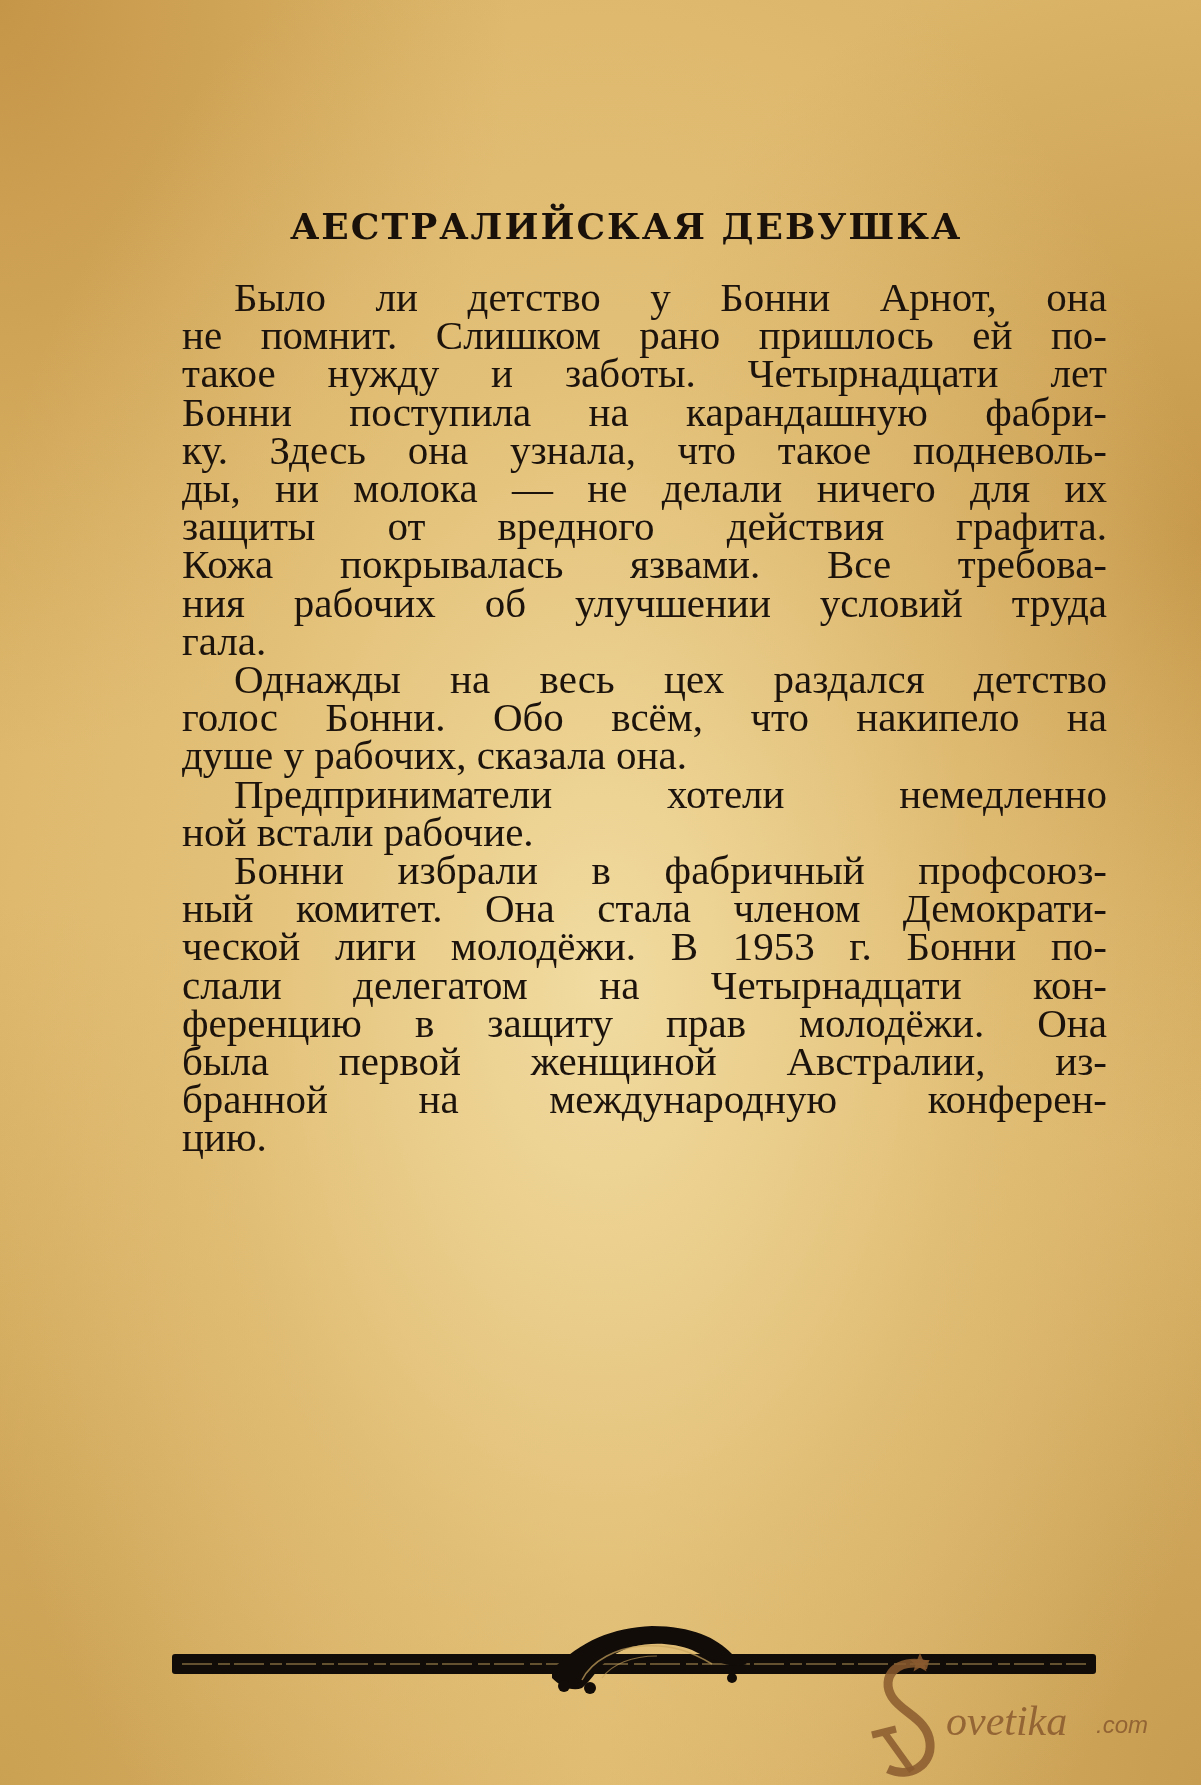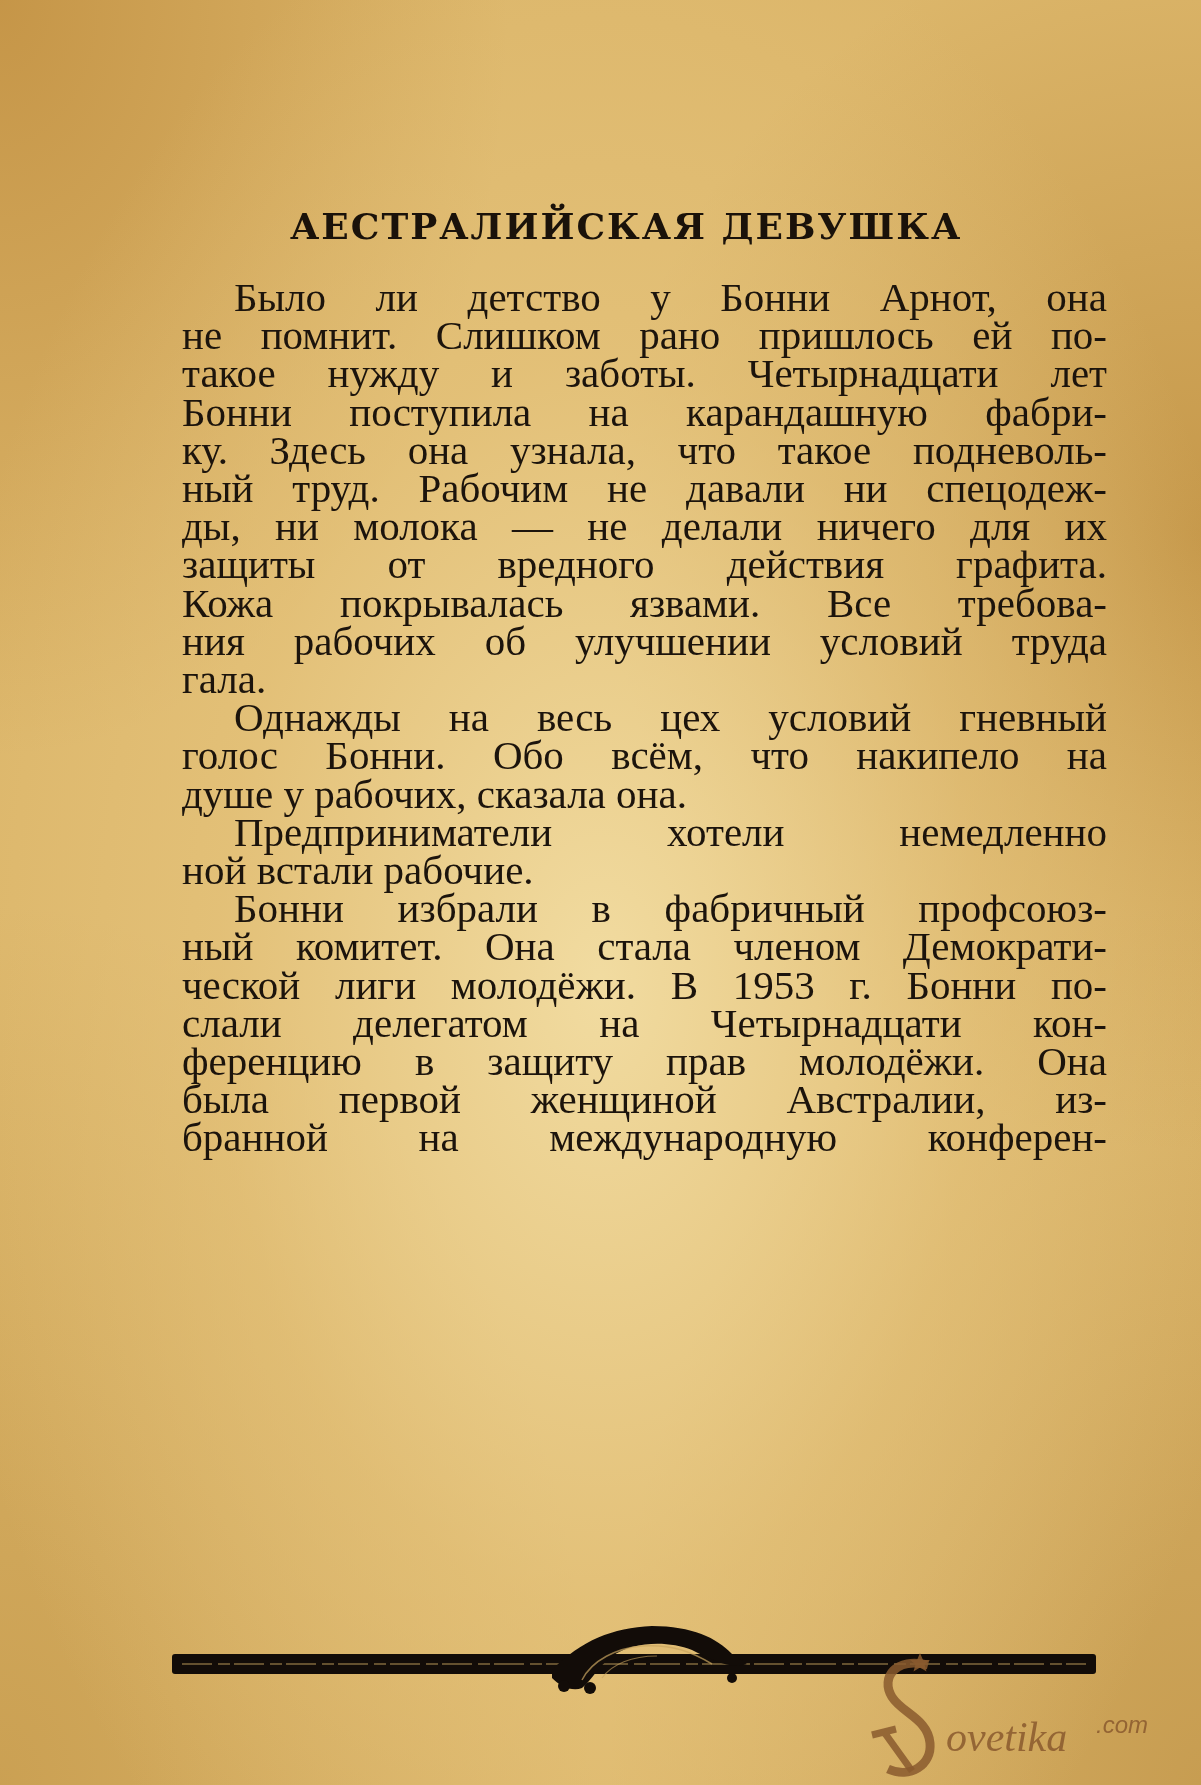--- a/index.html
+++ b/index.html
@@ -33,21 +33,21 @@
     .line.indent { padding-left: 52px; }
     .ornament {
       position: absolute; left: 172px; top: 1620px; width: 924px; height: 80px;
     }
     .watermark {
       position: absolute; left: 866px; top: 1653px; width: 330px; height: 132px;
     }
     .watermark .brand {
       position: absolute; left: 80px; top: 44px;
       font-family: "Liberation Serif", serif; font-style: italic;
-      font-size: 42px; color: #8a5a2e; opacity: 0.85; margin-top: 16px;
+      font-size: 42px; color: #8a5a2e; opacity: 0.85;
     }
     .watermark .tld {
       position: absolute; left: 230px; top: 58px;
       font-family: Liberation Sans, sans-serif; font-style: italic;
       font-size: 24px; color: #8a5a2e; opacity: 0.85;
     }
   </style>
 </head>
 <body>
 
@@ -55,41 +55,41 @@
 
   <div class="title">АЕСТРАЛИЙСКАЯ ДЕВУШКА</div>
 
   <div class="body-text">
 
     <span class="line indent">Было ли детство у Бонни Арнот, она</span>
     <span class="line">не помнит. Слишком рано пришлось ей по-</span>
     <span class="line">такое нужду и заботы. Четырнадцати лет</span>
     <span class="line">Бонни поступила на карандашную фабри-</span>
     <span class="line">ку. Здесь она узнала, что такое подневоль-</span>
-    <span class="line">ный труд. Рабочим не давали ни спецодеж-</span>
     <span class="line">ды, ни молока — не делали ничего для их</span>
     <span class="line">защиты от вредного действия графита.</span>
     <span class="line">Кожа покрывалась язвами. Все требова-</span>
     <span class="line">ния рабочих об улучшении условий труда</span>
     <span class="line last">гала.</span>
 
-    <span class="line indent">Однажды на весь цех условий гневный</span>
+    <span class="line indent">Однажды на весь цех раздался детство</span>
     <span class="line">голос Бонни. Обо всём, что накипело на</span>
     <span class="line last">душе у рабочих, сказала она.</span>
 
     <span class="line indent">Предприниматели хотели немедленно</span>
     <span class="line last">ной встали рабочие.</span>
 
     <span class="line indent">Бонни избрали в фабричный профсоюз-</span>
     <span class="line">ный комитет. Она стала членом Демократи-</span>
     <span class="line">ческой лиги молодёжи. В 1953 г. Бонни по-</span>
     <span class="line">слали делегатом на Четырнадцати кон-</span>
     <span class="line">ференцию в защиту прав молодёжи. Она</span>
     <span class="line">была первой женщиной Австралии, из-</span>
     <span class="line">бранной на международную конферен-</span>
+    <span class="line last">цию.</span>
   </div>
 
   <div class="ornament">
     <svg width="924" height="80" viewBox="0 0 924 80">
       <rect x="0" y="34" width="924" height="20" fill="#120c08" rx="3"></rect>
       <line x1="10" y1="44" x2="914" y2="44" stroke="#c9a560" stroke-width="1.5" stroke-dasharray="30 6 12 4" opacity="0.6"></line>
 
       <path d="M380 50 C 410 20, 440 8, 480 6 C 520 6, 545 18, 560 34 L 575 44 C 560 50, 540 40, 520 30 C 495 20, 460 22, 440 36 C 425 48, 420 60, 410 68 C 400 72, 388 66, 380 58 Z" fill="#120c08"></path>
       <path d="M410 60 C 420 40, 445 28, 470 26 C 500 24, 520 32, 540 44" stroke="#c9a560" stroke-width="1.5" fill="none" opacity="0.7"></path>
       <path d="M430 58 C 440 44, 460 36, 485 36" stroke="#c9a560" stroke-width="1.2" fill="none" opacity="0.6"></path>

